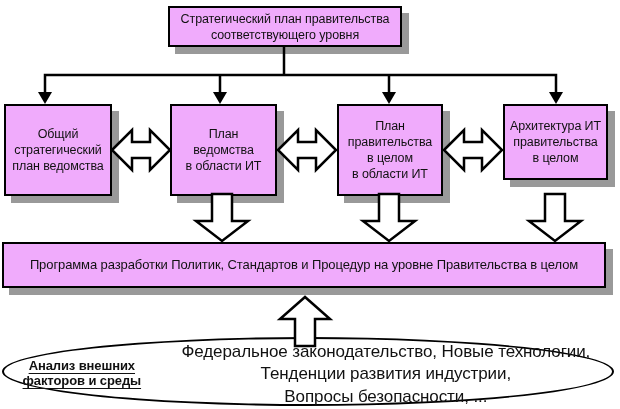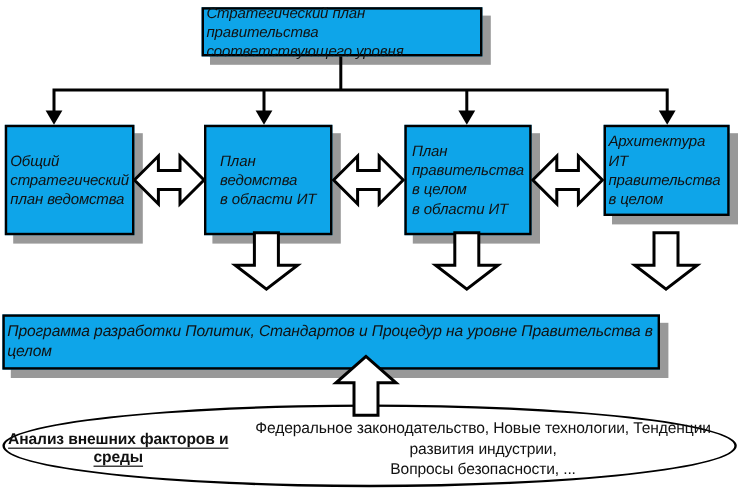--- a/index.html
+++ b/index.html
@@ -1,35 +1,35 @@
 <!DOCTYPE html>
 <html><head>
 <meta charset="utf-8">
 <style>
   html,body{margin:0;padding:0;background:#ffffff;}
   .canvas{position:relative;width:620px;height:409px;background:#ffffff;
           font-family:"Liberation Sans",sans-serif;color:#111111;overflow:hidden;}
-  .box{position:absolute;box-sizing:border-box;border:2.5px solid #000000;background:#0ea5e9;
+  .box{position:absolute;box-sizing:border-box;border:2.5px solid #000000;background:#f0abfc;
        box-shadow:7px 7px 0 #999999;display:flex;align-items:center;justify-content:center;
-       z-index:1;font-style:italic;}
+       text-align:center;z-index:1;}
   .lbl{white-space:pre-line;font-size:12.5px;line-height:1.28;letter-spacing:-0.1px;padding:1px 2px;}
   .program-box .lbl{font-size:13px;}
   .ellipse{position:absolute;box-sizing:border-box;border:2.5px solid #000000;border-radius:50%;
            background:#ffffff;display:flex;flex-direction:row;align-items:center;justify-content:center;
            text-align:center;z-index:1;padding-top:6px;}
   .ellipse-title{font-weight:bold;font-size:13px;text-decoration:underline;text-underline-offset:3px;
                  letter-spacing:-0.1px;margin-bottom:3px;}
-  .ellipse-body{font-size:13px;white-space:pre-line;line-height:1.3;letter-spacing:-0.1px;}
+  .ellipse-body{font-size:17px;white-space:pre-line;line-height:1.3;letter-spacing:-0.1px;}
   .overlay{position:absolute;left:0;top:0;z-index:2;pointer-events:none;}
   .top-box{left:168px;top:6px;width:234px;height:41px;}
   .box-1{left:4px;top:104px;width:108px;height:92px;}
   .box-2{left:170px;top:104px;width:107px;height:92px;}
   .box-3{left:337px;top:104px;width:106px;height:92px;}
   .box-4{left:503px;top:104px;width:105px;height:76px;}
-  .program-box{left:2px;top:242px;width:548px;height:46px;margin-top:20px;}
+  .program-box{left:2px;top:242px;width:604px;height:46px;}
   .analysis-ellipse{left:2px;top:337px;width:612px;height:69px;}
 </style>
 </head>
 <body>
 
 <div class="canvas">
 
   <div class="box top-box">
     <span class="lbl">Стратегический план правительства
 соответствующего уровня</span>

